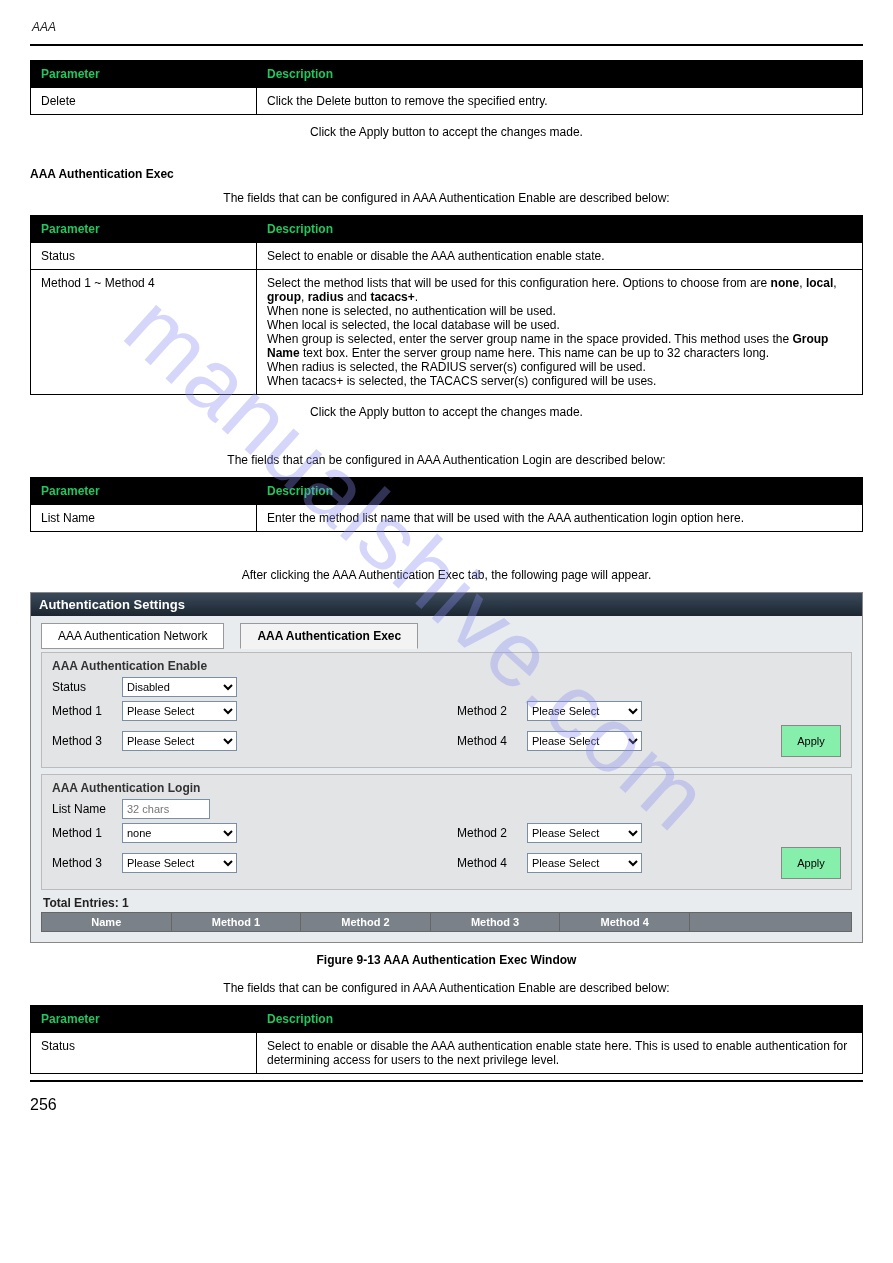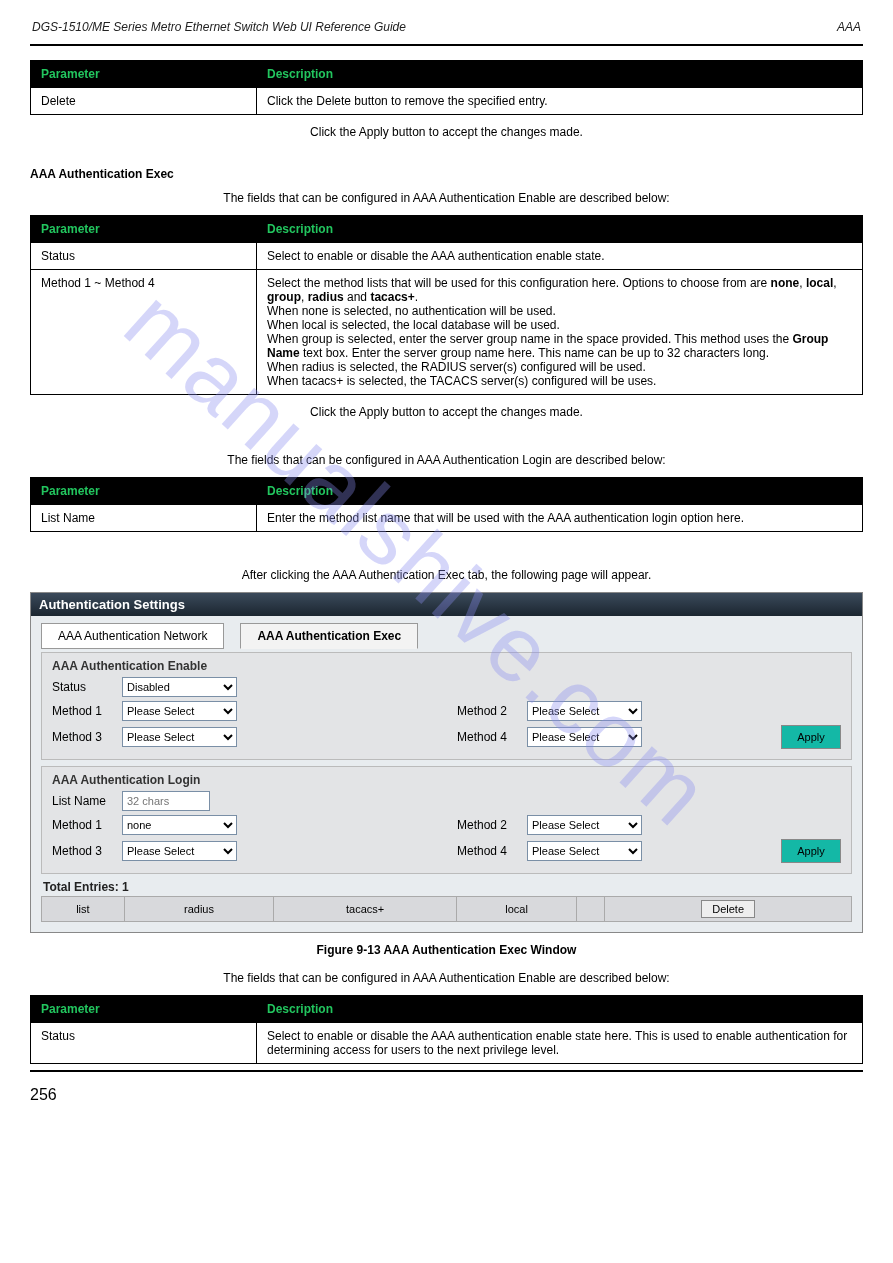--- a/index.html
+++ b/index.html
@@ -21,36 +21,35 @@
   .tabs { display: flex; gap: 16px; margin-bottom: 4px; }
   .tab { background: #fff; border: 1px solid #999; padding: 5px 16px; font-size: 12px; position: relative; top: 1px; }
   .tab.active { background: #f3f3f3; border-bottom: 1px solid #f3f3f3; font-weight: bold; }
   .fieldset { border: 1px solid #bbb; background: #e3e4e6; padding: 6px 10px; margin-bottom: 6px; }
   .fs-title { font-weight: bold; color: #333; margin-bottom: 4px; font-size: 12px; }
   .row { display: flex; align-items: center; margin-bottom: 4px; }
   .lbl { width: 70px; font-size: 12px; }
   .lbl2 { width: 70px; font-size: 12px; margin-left: 220px; }
   .sel { width: 115px; height: 20px; font-size: 11px; border: 1px solid #7a8fa6; background: #fff; }
   .txt { width: 88px; height: 20px; font-size: 11px; border: 1px solid #7a8fa6; padding: 0 4px; }
-  .apply-btn { width: 60px; height: 24px; font-size: 11px; background: #14b8a6; border: 1px solid #888; margin-left: auto; }
+  .apply-btn { width: 60px; height: 32px; font-size: 11px; background: #86efac; border: 1px solid #888; margin-left: auto; }
   .total-entries { font-weight: bold; font-size: 12px; margin: 6px 0 2px 2px; color: #222; }
   .data-table { width: 100%; border-collapse: collapse; }
   .data-table th { background: #7b8188; color: #fff; font-size: 11px; padding: 3px; border: 1px solid #666; text-align: center; }
   .data-table td { background: #d8d9dc; font-size: 11px; padding: 3px; border: 1px solid #aaa; text-align: center; }
   .del-btn { width: 54px; height: 18px; font-size: 11px; background: #eee; border: 1px solid #888; }
   .fig-caption { text-align: center; font-weight: bold; font-size: 12px; margin: 10px 0 14px 0; }
   .page-num { margin-top: 6px; font-size: 16px; }
 
   .watermark { position: absolute; left: 50%; top: 50%; transform: translate(-54%,-54%) rotate(42deg); font-size: 92px; color: #8a8df0; opacity: 0.35; pointer-events: none; font-weight: 500; letter-spacing: 2px; z-index: 100; user-select: none; }
 </style>
 </head>
 <body>
 
 <div class="header-line">
-  <span>DGS-1510/ME Series Metro Ethernet Switch Web UI Reference Guide</span>
   <span>AAA</span>
 </div>
 <hr class="hr-top">
 
 <div class="watermark">manualshive.com</div>
 
 <table class="tbl">
   <tbody>
       <tr>
     <th class="col-param">Parameter</th>
@@ -166,27 +165,27 @@
         <select class="sel"><option>Please Select</option></select>
         <span class="lbl2">Method 4</span>
         <select class="sel"><option>Please Select</option></select>
         <button class="apply-btn">Apply</button>
       </div>
     </div>
 
     <div class="total-entries">Total Entries: 1</div>
     <table class="data-table">
       <tbody>
-      <tr>
-        <td>list</td>
-        <td>radius</td>
-        <td>tacacs+</td>
-        <td>local</td>
-        <td></td>
-        <td><button class="del-btn">Delete</button></td>
+          <tr>
+        <th style="width:16%">Name</th>
+        <th style="width:16%">Method 1</th>
+        <th style="width:16%">Method 2</th>
+        <th style="width:16%">Method 3</th>
+        <th style="width:16%">Method 4</th>
+        <th></th>
       </tr>
     </tbody>
       </table>
   </div>
 </div>
 
 <p class="fig-caption">Figure 9-13 AAA Authentication Exec Window</p>
 
 <p class="lead-text">
   <span>The fields that can be configured in AAA Authentication Enable are described below:</span>

